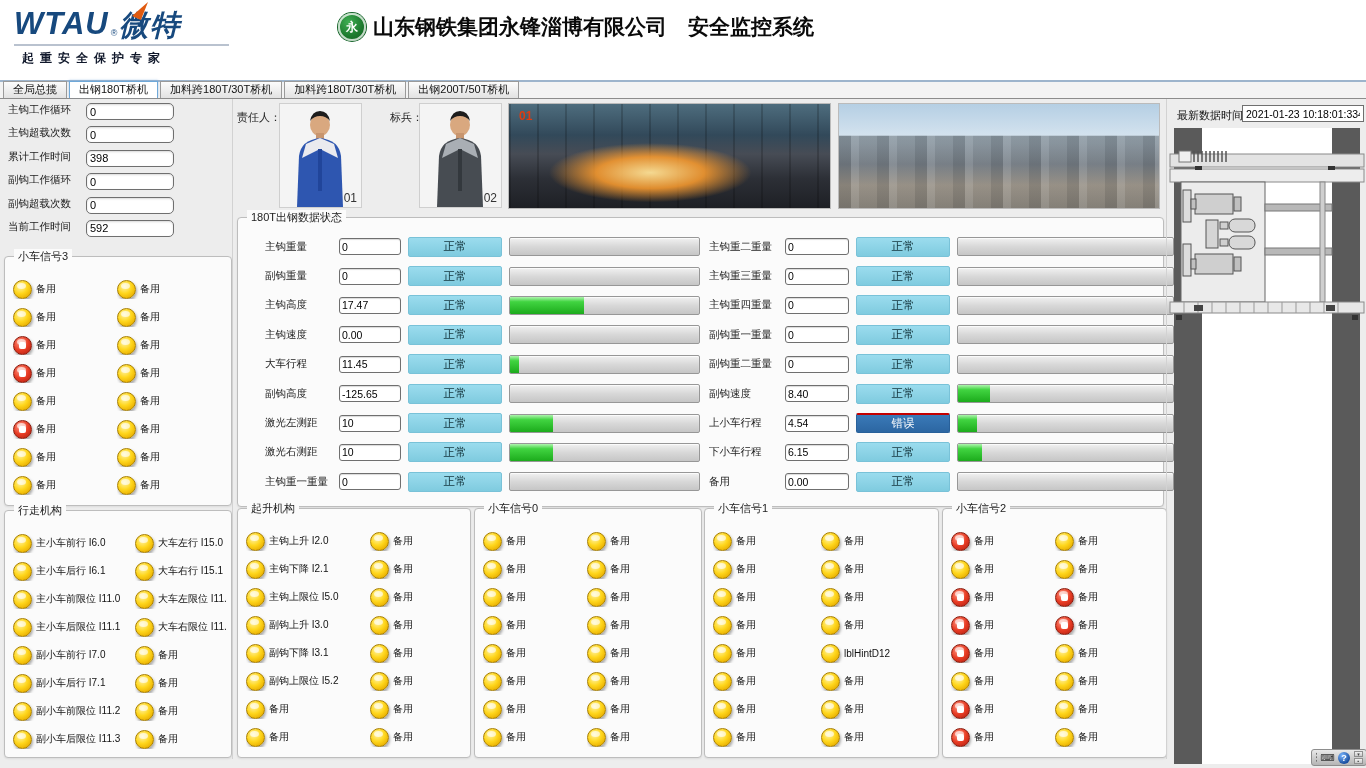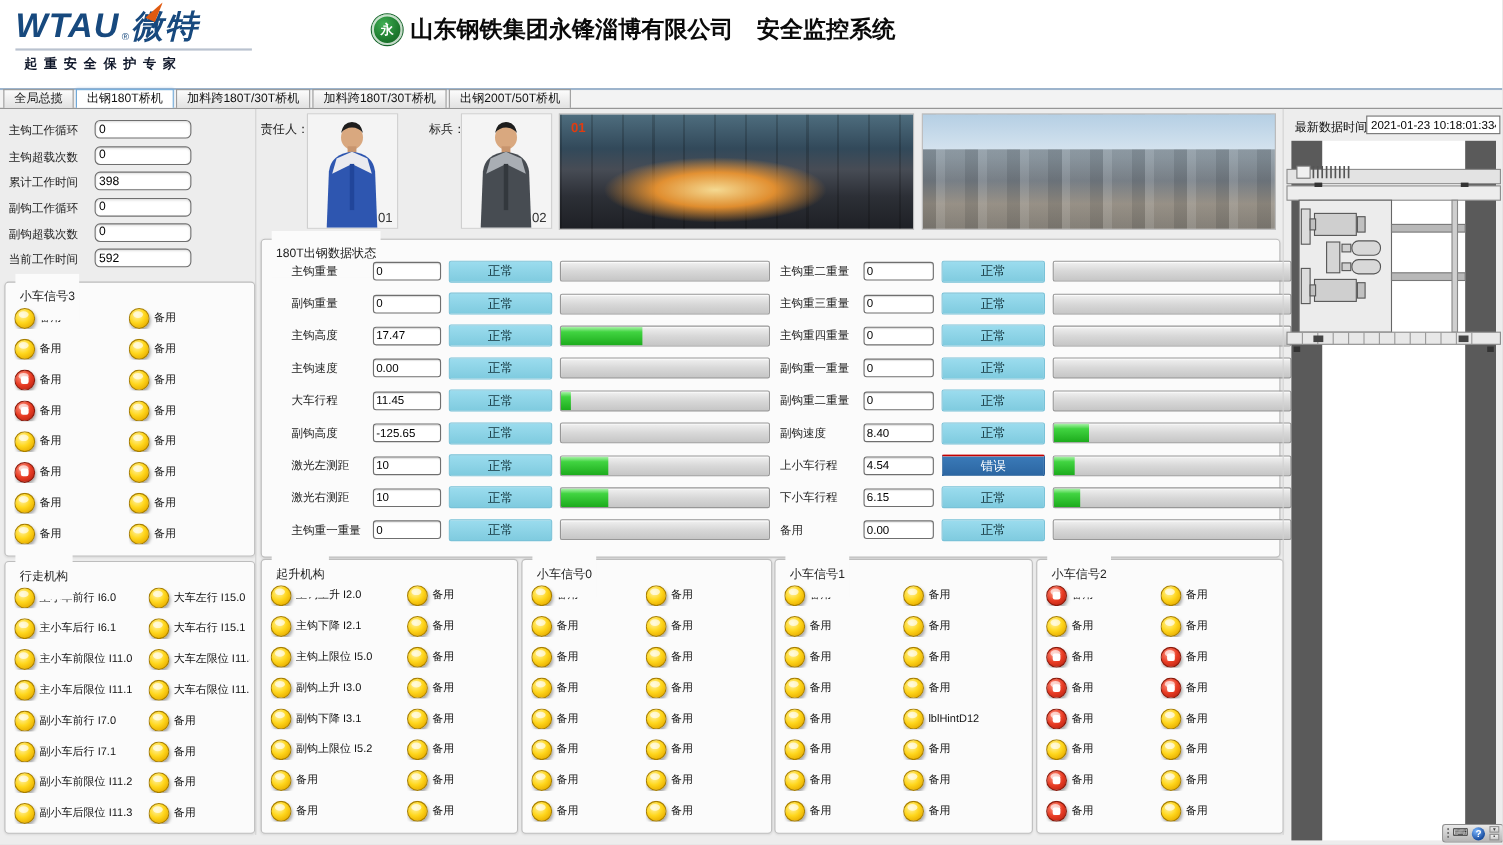--- a/index.html
+++ b/index.html
@@ -25,24 +25,24 @@
   
   .tabbar{position:absolute;left:0;top:82px;width:1366px;height:17px;background:#f3f3f3;
           border-bottom:1px solid #8c8c8c;display:flex;align-items:flex-end;padding-left:3px;box-sizing:border-box;}
   .tab{display:inline-flex;align-items:center;margin-right:2px;padding:1px 9px 2px 9px;font-size:11px;
        border:1px solid #9a9a9a;border-bottom:none;background:linear-gradient(#fcfcfc,#e2e2e2);
        white-space:nowrap;cursor:default;height:13px;}
   .tab.active{background:#fff;border-color:#6fa8d8;box-shadow:0 -1px 2px rgba(120,170,220,.5);}
   
   .gb{position:absolute;background:#fbfbfb;border:1px solid #bdbdbd;border-radius:4px;
       box-shadow:0 1px 2px rgba(0,0,0,.08);}
-  .gb-title{position:absolute;top:-8px;left:9px;font-size:11px;color:#222;background:#fbfbfb;padding:14px 4px;line-height:14px;}
+  .gb-title{position:absolute;top:-8px;left:9px;font-size:11px;color:#222;background:#fbfbfb;padding:0 4px;line-height:14px;}
   
   .stats{position:absolute;left:8px;top:103px;width:220px;}
-  .stat-row{display:flex;align-items:flex-end;height:23.4px;}
+  .stat-row{display:flex;align-items:flex-start;height:23.4px;}
   .stat-label{width:78px;font-size:10.5px;color:#222;}
   .stat-input{width:80px;height:15px;font-size:11px;border:1px solid #6f6f6f;border-radius:5px;
               padding:0 3px;background:#fff;box-shadow:inset 0 1px 2px rgba(0,0,0,.15);}
   
   .ind-grid{display:grid;grid-auto-rows:28px;align-items:center;padding:18px 4px 0 8px;}
   .cols-sig{grid-template-columns:104px 1fr;}
   .cols-wide{grid-template-columns:122px 1fr;}
   .ind-item{display:flex;align-items:center;gap:4px;font-size:10px;white-space:nowrap;overflow:hidden;}
   .lamp{width:19px;height:19px;border-radius:50%;position:relative;flex:0 0 auto;
         box-shadow:1px 2px 3px rgba(0,0,0,.35);}

